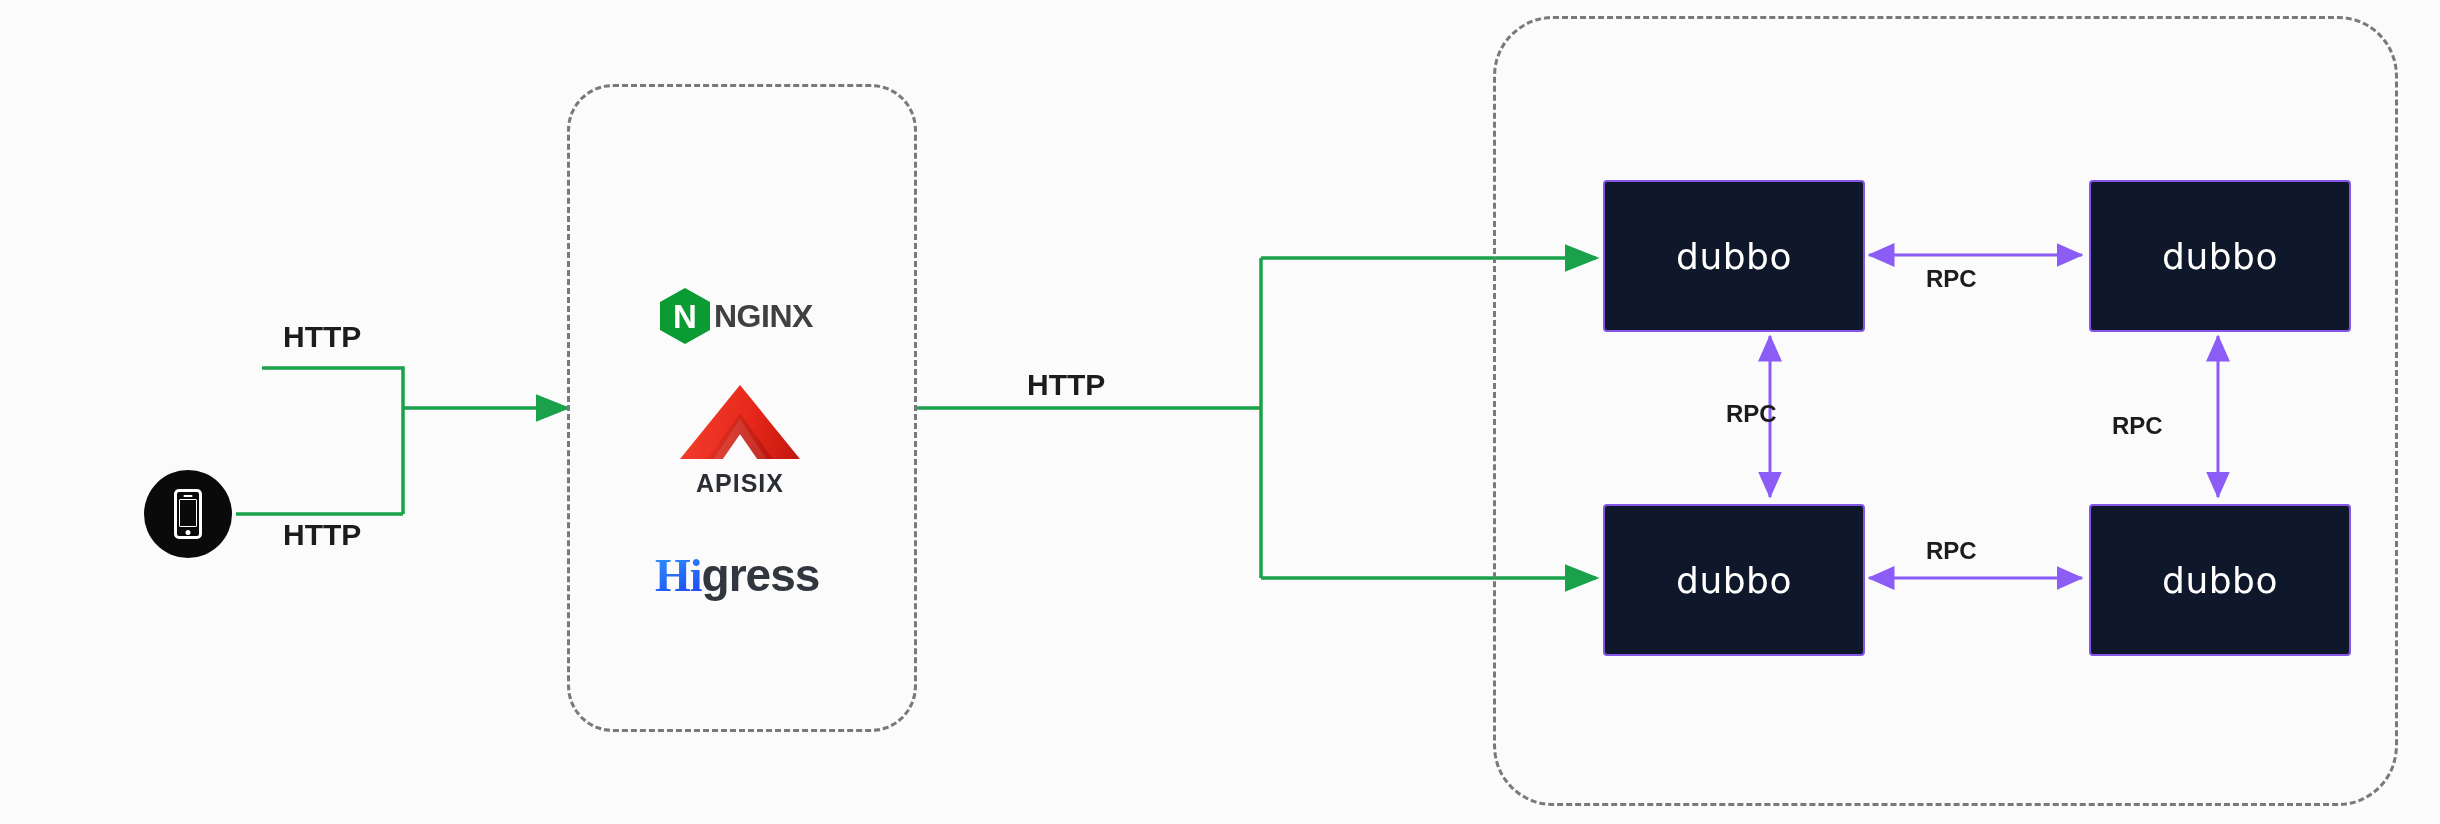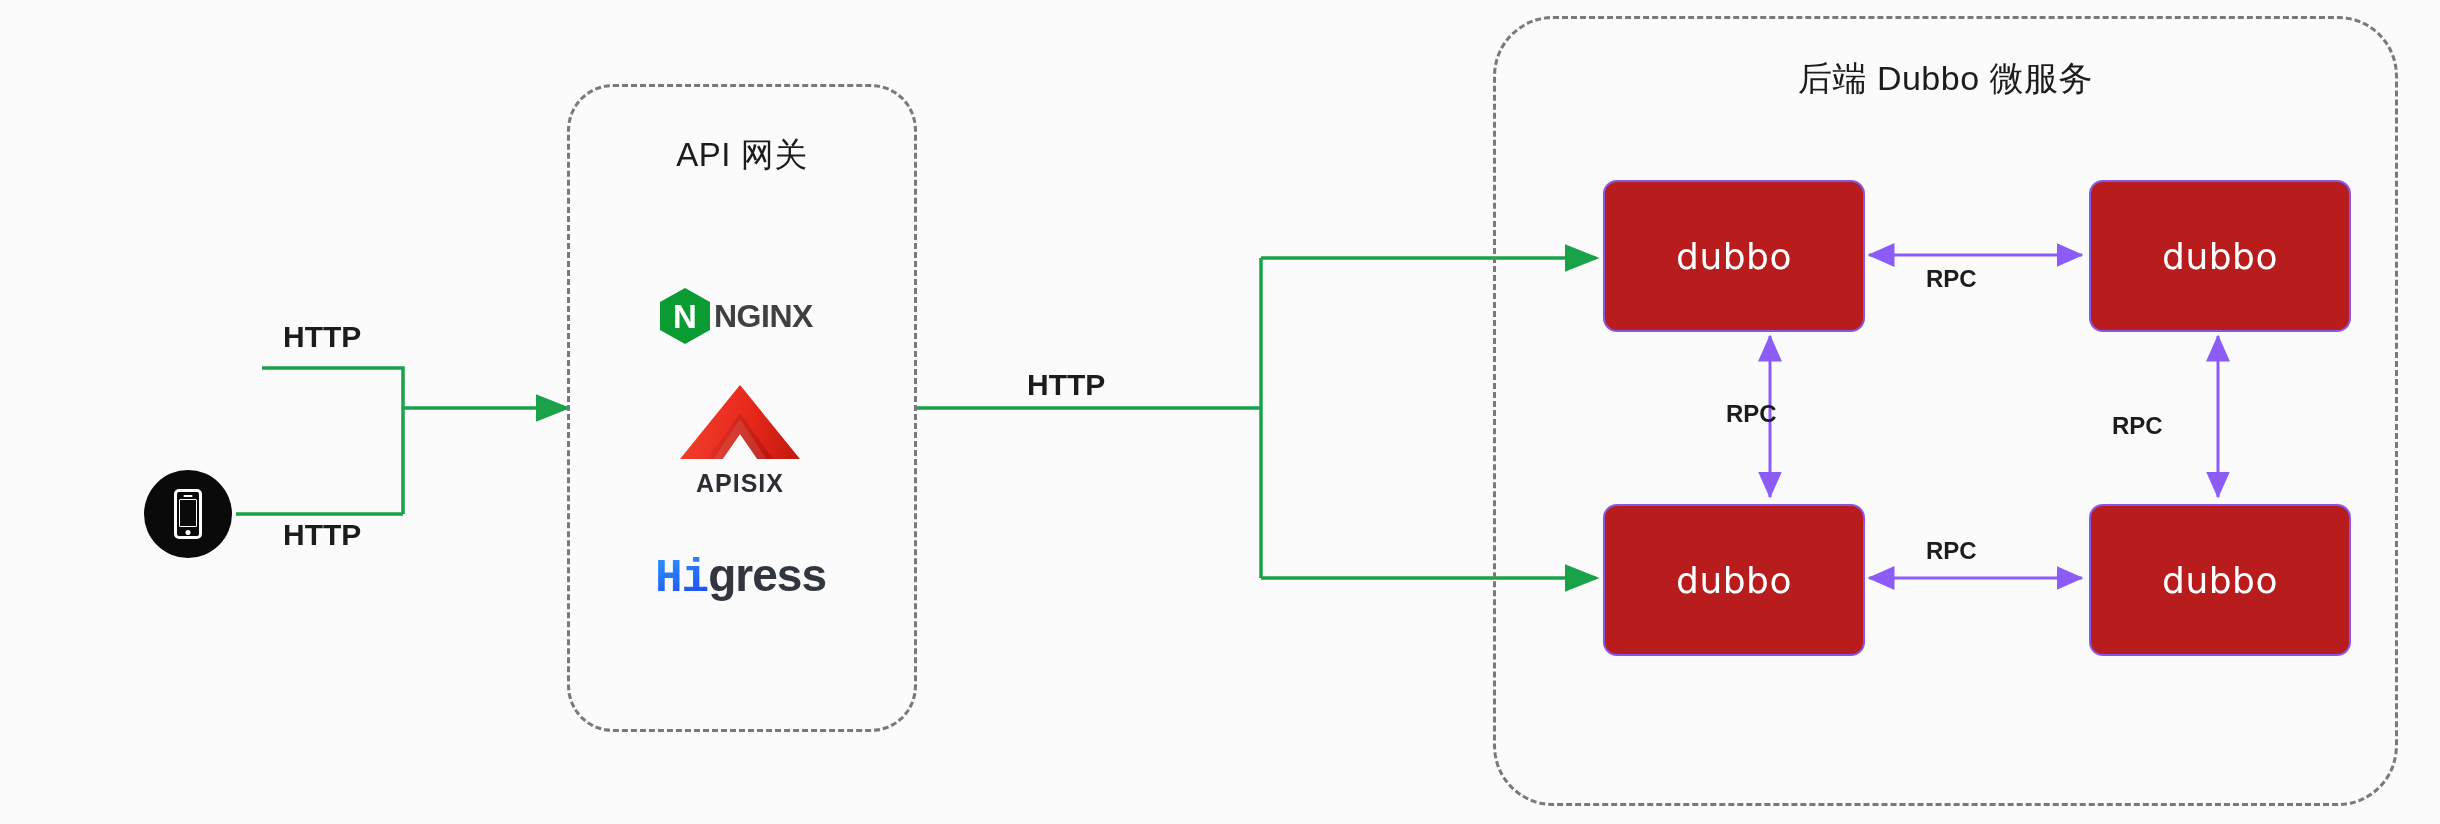--- a/index.html
+++ b/index.html
@@ -113,34 +113,34 @@
     text-align: center; color: #2b2f33; font-size: 25px; font-weight: bold;
     letter-spacing: 1px; margin-top: 10px;
     font-family: "Liberation Sans", sans-serif;
   }
 
   #higress-logo { left: 655px; top: 548px; width: 200px; height: 48px; display: flex; align-items: baseline; }
   .higress-hi {
     font-size: 46px; font-weight: bold; letter-spacing: -1px;
     background: linear-gradient(160deg, #2f9bfb 0%, #1a3df5 100%);
     -webkit-background-clip: text; background-clip: text; color: transparent;
-    font-family: Liberation Mono, monospace;
+    font-family: Liberation Serif, serif;
   }
   .higress-rest {
     font-size: 46px; font-weight: bold; color: #32363f; letter-spacing: -1px;
     font-family: "Liberation Sans", sans-serif;
     text-align: right;
   }
 
   
   .dubbo-node {
     position: absolute;
-    background: #b91c1c;
+    background: #0f172a;
     border: 2px solid #8656e8;
-    border-radius: 14px;
+    border-radius: 4px;
     display: flex; align-items: center; justify-content: center;
   }
   .dubbo-node span {
     color: #ffffff; font-size: 36px; letter-spacing: 0.5px;
     font-family: "DejaVu Sans", sans-serif;
   }
   #dubbo-0 { left: 1603px; top: 180px; width: 258px; height: 148px; }
   #dubbo-1 { left: 2089px; top: 180px; width: 258px; height: 148px; }
   #dubbo-2 { left: 1603px; top: 504px; width: 258px; height: 148px; }
   #dubbo-3 { left: 2089px; top: 504px; width: 258px; height: 148px; }
@@ -206,21 +206,20 @@
     <div class="phone-circle">
       <div class="phone-body">
         <div class="phone-speaker"></div>
         <div class="phone-screen"></div>
         <div class="phone-home"></div>
       </div>
     </div>
   </div>
 
   <div class="dashed-box" id="gateway-box"></div>
-  <div class="box-title" id="gateway-title">API 网关</div>
 
   <div class="abs" id="nginx-logo">
     <div class="nginx-hex">
         <span>N</span>
       </div>
     <div class="nginx-word">NGINX</div>
   </div>
 
   <div class="abs" id="apisix-logo">
     <div class="apisix-mark">
@@ -229,21 +228,20 @@
     </div>
     <div class="apisix-word">APISIX</div>
   </div>
 
   <div class="abs" id="higress-logo">
     <span class="higress-hi">Hi</span>
       <span class="higress-rest">gress</span>
   </div>
 
   <div class="dashed-box" id="backend-box"></div>
-  <div class="box-title" id="backend-title">后端 Dubbo 微服务</div>
 
   <div class="dubbo-node" id="dubbo-0">
     <span>dubbo</span>
   </div>
   <div class="dubbo-node" id="dubbo-1">
     <span>dubbo</span>
   </div>
   <div class="dubbo-node" id="dubbo-2">
     <span>dubbo</span>
   </div>

